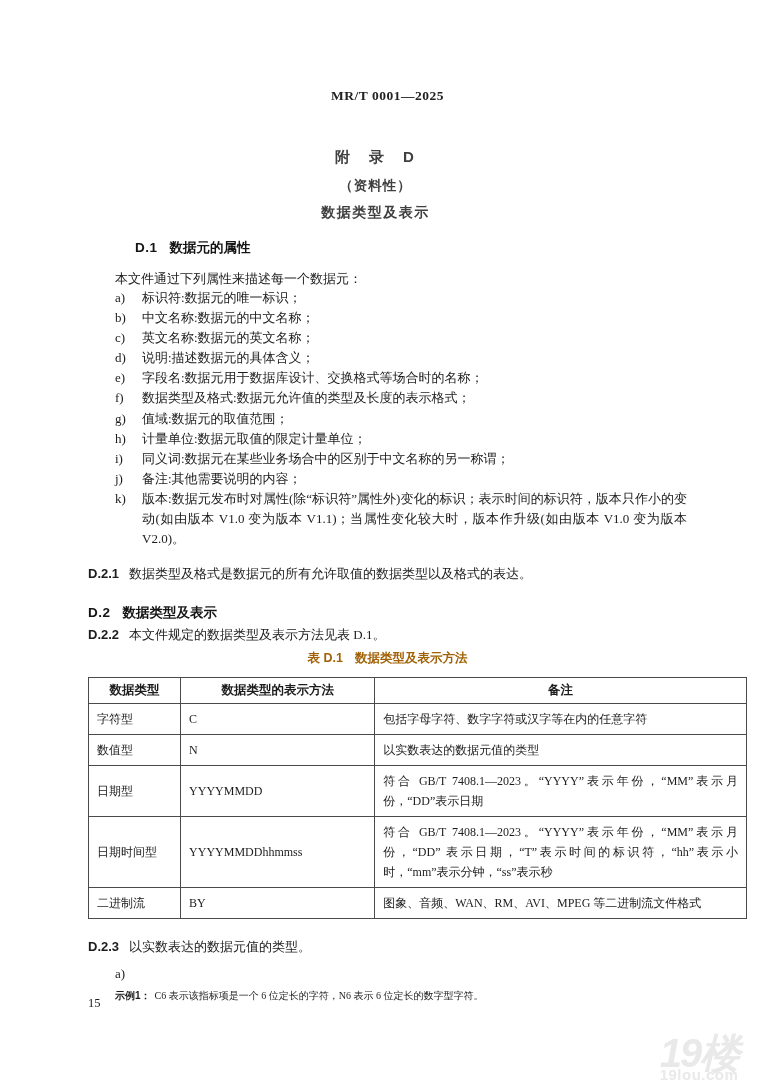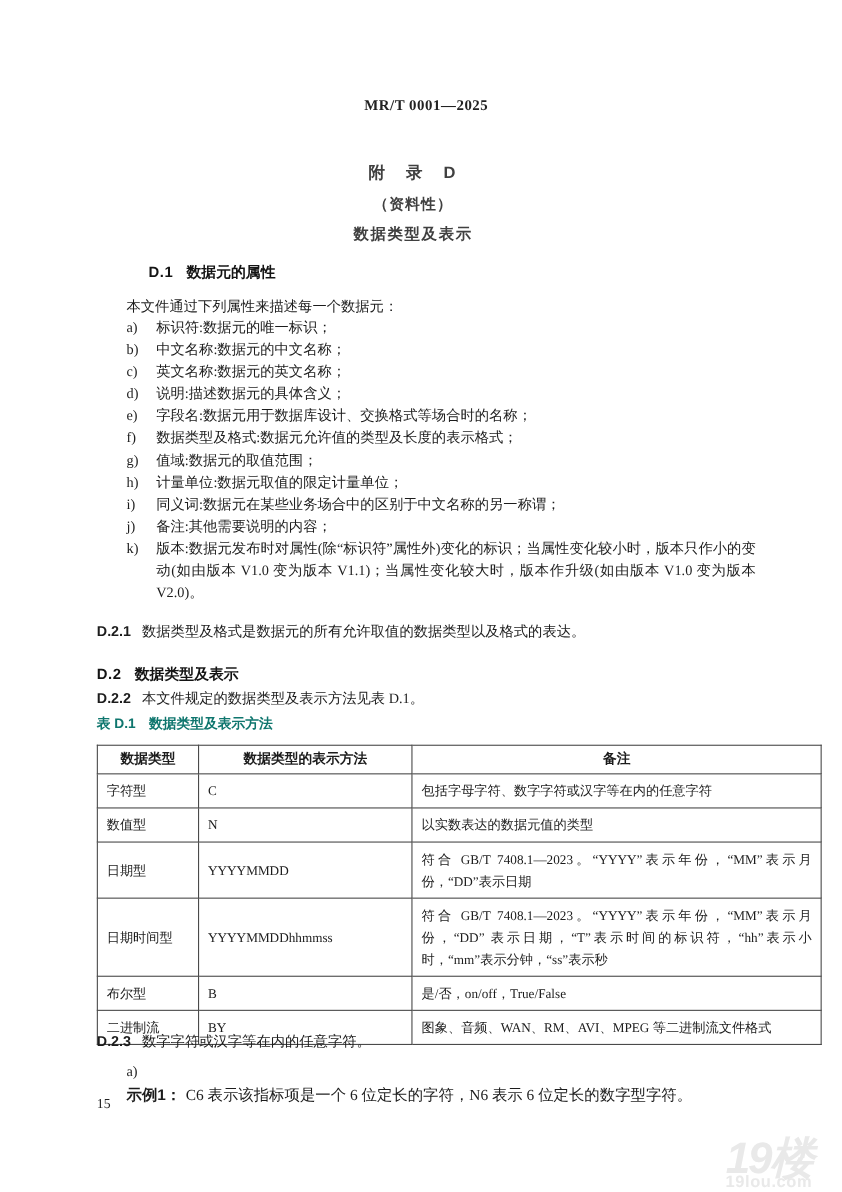--- a/index.html
+++ b/index.html
@@ -45,23 +45,23 @@
   .li { display: flex; line-height: 20.1px; font-size: 13px; }
   .li .lab { width: 27px; flex: 0 0 27px; }
   .li .txt { flex: 1; text-align: justify; }
 
   .d2-head  { top: 562px; margin-top: 42px; }
   .clause { font-size: 13px; line-height: 18px; }
   .clause .no { font-family: "Liberation Sans", "DejaVu Sans", sans-serif; font-weight: bold; margin-right: 10px; }
   .d21 { top: 565px; }
   .d22 { top: 626px; }
 
-  .table-caption { top: 650px; 
-    font-family: "Liberation Sans", "DejaVu Sans", sans-serif;
-    font-weight: bold; font-size: 12.5px; color: #0f766e; }
+  .table-caption { top: 650px; text-align: center;
+    font-family: "Liberation Sans", "DejaVu Sans", sans-serif;
+    font-weight: bold; font-size: 12.5px; color: #a16207; }
   .table-caption .cap-no { margin-right: 12px; }
 
   .data-table-wrap { top: 677px; }
   table.data-table {
     width: 659px; border-collapse: collapse;
     border: 1.6px solid #333;
     font-size: 12px; color: #1c1c1c;
   }
   table.data-table th, table.data-table td {
     border: 1px solid #4a4a4a;
@@ -75,21 +75,21 @@
   table.data-table td { padding: 5px 8px; line-height: 20px; text-align: left; }
   table.data-table td.c3 { text-align: justify; }
   .col-type   { width: 14%; }
   .col-repr   { width: 29.5%; }
   .col-remark { width: 56.5%; }
 
   .d23  { top: 938px; }
   .d23a { top: 964px; display: flex; }
   .d23a .lab { width: 27px; flex: 0 0 27px; margin-left: 27px; }
   .example { top: 988px; left: 115px; width: 572px;
-    font-size: 14px; line-height: 15px; color: #1c1c1c; }
+    font-size: 10px; line-height: 15px; color: #1c1c1c; }
   .example .ex-label { font-family: "Liberation Sans", "DejaVu Sans", sans-serif; font-weight: bold; margin-right: 4px; }
 
   .page-number { top: 996px; left: 88px; width: 585px; text-align: left;
     font-size: 12.5px; color: #222; }
 
   .watermark {
     right: 2px; bottom: 2px; width: 128px; text-align: center;
     color: #e9e9e9; user-select: none;
     font-family: "Liberation Sans", "DejaVu Sans", sans-serif;
     line-height: 1;
@@ -150,21 +150,21 @@
   <div class="li">
       <span class="lab">i)</span>
       <span class="txt">同义词:数据元在某些业务场合中的区别于中文名称的另一称谓；</span>
     </div>
   <div class="li">
       <span class="lab">j)</span>
       <span class="txt">备注:其他需要说明的内容；</span>
     </div>
   <div class="li">
       <span class="lab">k)</span>
-      <span class="txt">版本:数据元发布时对属性(除“标识符”属性外)变化的标识；当属性变化较小时，版本只作小的变动(如由版本 V1.0 变为版本 V1.1)；当属性变化较大时，版本作升级(如由版本 V1.0 变为版本 V2.0)。</span>
+      <span class="txt">版本:数据元发布时对属性(除“标识符”属性外)变化的标识；表示时间的标识符，版本只作小的变动(如由版本 V1.0 变为版本 V1.1)；当属性变化较大时，版本作升级(如由版本 V1.0 变为版本 V2.0)。</span>
     </div>
 </div>
 
 <div class="abs content-left d2-head h2">
   <span class="no">D.2</span><span>数据类型及表示</span>
 </div>
 
 <div class="abs content-left d21 clause">
   <span class="no">D.2.1</span><span>数据类型及格式是数据元的所有允许取值的数据类型以及格式的表达。</span>
 </div>
@@ -205,35 +205,30 @@
         <td>日期型</td>
         <td>YYYYMMDD</td>
         <td class="c3">符合 GB/T 7408.1—2023。“YYYY”表示年份，“MM”表示月份，“DD”表示日期</td>
       </tr>
       <tr>
         <td>日期时间型</td>
         <td>YYYYMMDDhhmmss</td>
         <td class="c3">符合 GB/T 7408.1—2023。“YYYY”表示年份，“MM”表示月份，“DD” 表示日期，“T”表示时间的标识符，“hh”表示小时，“mm”表示分钟，“ss”表示秒</td>
       </tr>
       <tr>
-        <td>布尔型</td>
-        <td>B</td>
-        <td class="c3">是/否，on/off，True/False</td>
-      </tr>
-      <tr>
         <td>二进制流</td>
         <td>BY</td>
         <td class="c3">图象、音频、WAN、RM、AVI、MPEG 等二进制流文件格式</td>
       </tr>
     </tbody>
   </table>
 </div>
 
 <div class="abs content-left d23 clause">
-  <span class="no">D.2.3</span><span>数字字符或汉字等在内的任意字符。</span>
+  <span class="no">D.2.3</span><span>以实数表达的数据元值的类型。</span>
 </div>
 <div class="abs content-left d23a body-text">
   <span class="lab">a)</span>
 </div>
 <div class="abs example">
   <span class="ex-label">示例1：</span><span>C6 表示该指标项是一个 6 位定长的字符，N6 表示 6 位定长的数字型字符。</span>
 </div>
 
 <div class="abs page-number">15</div>
 

